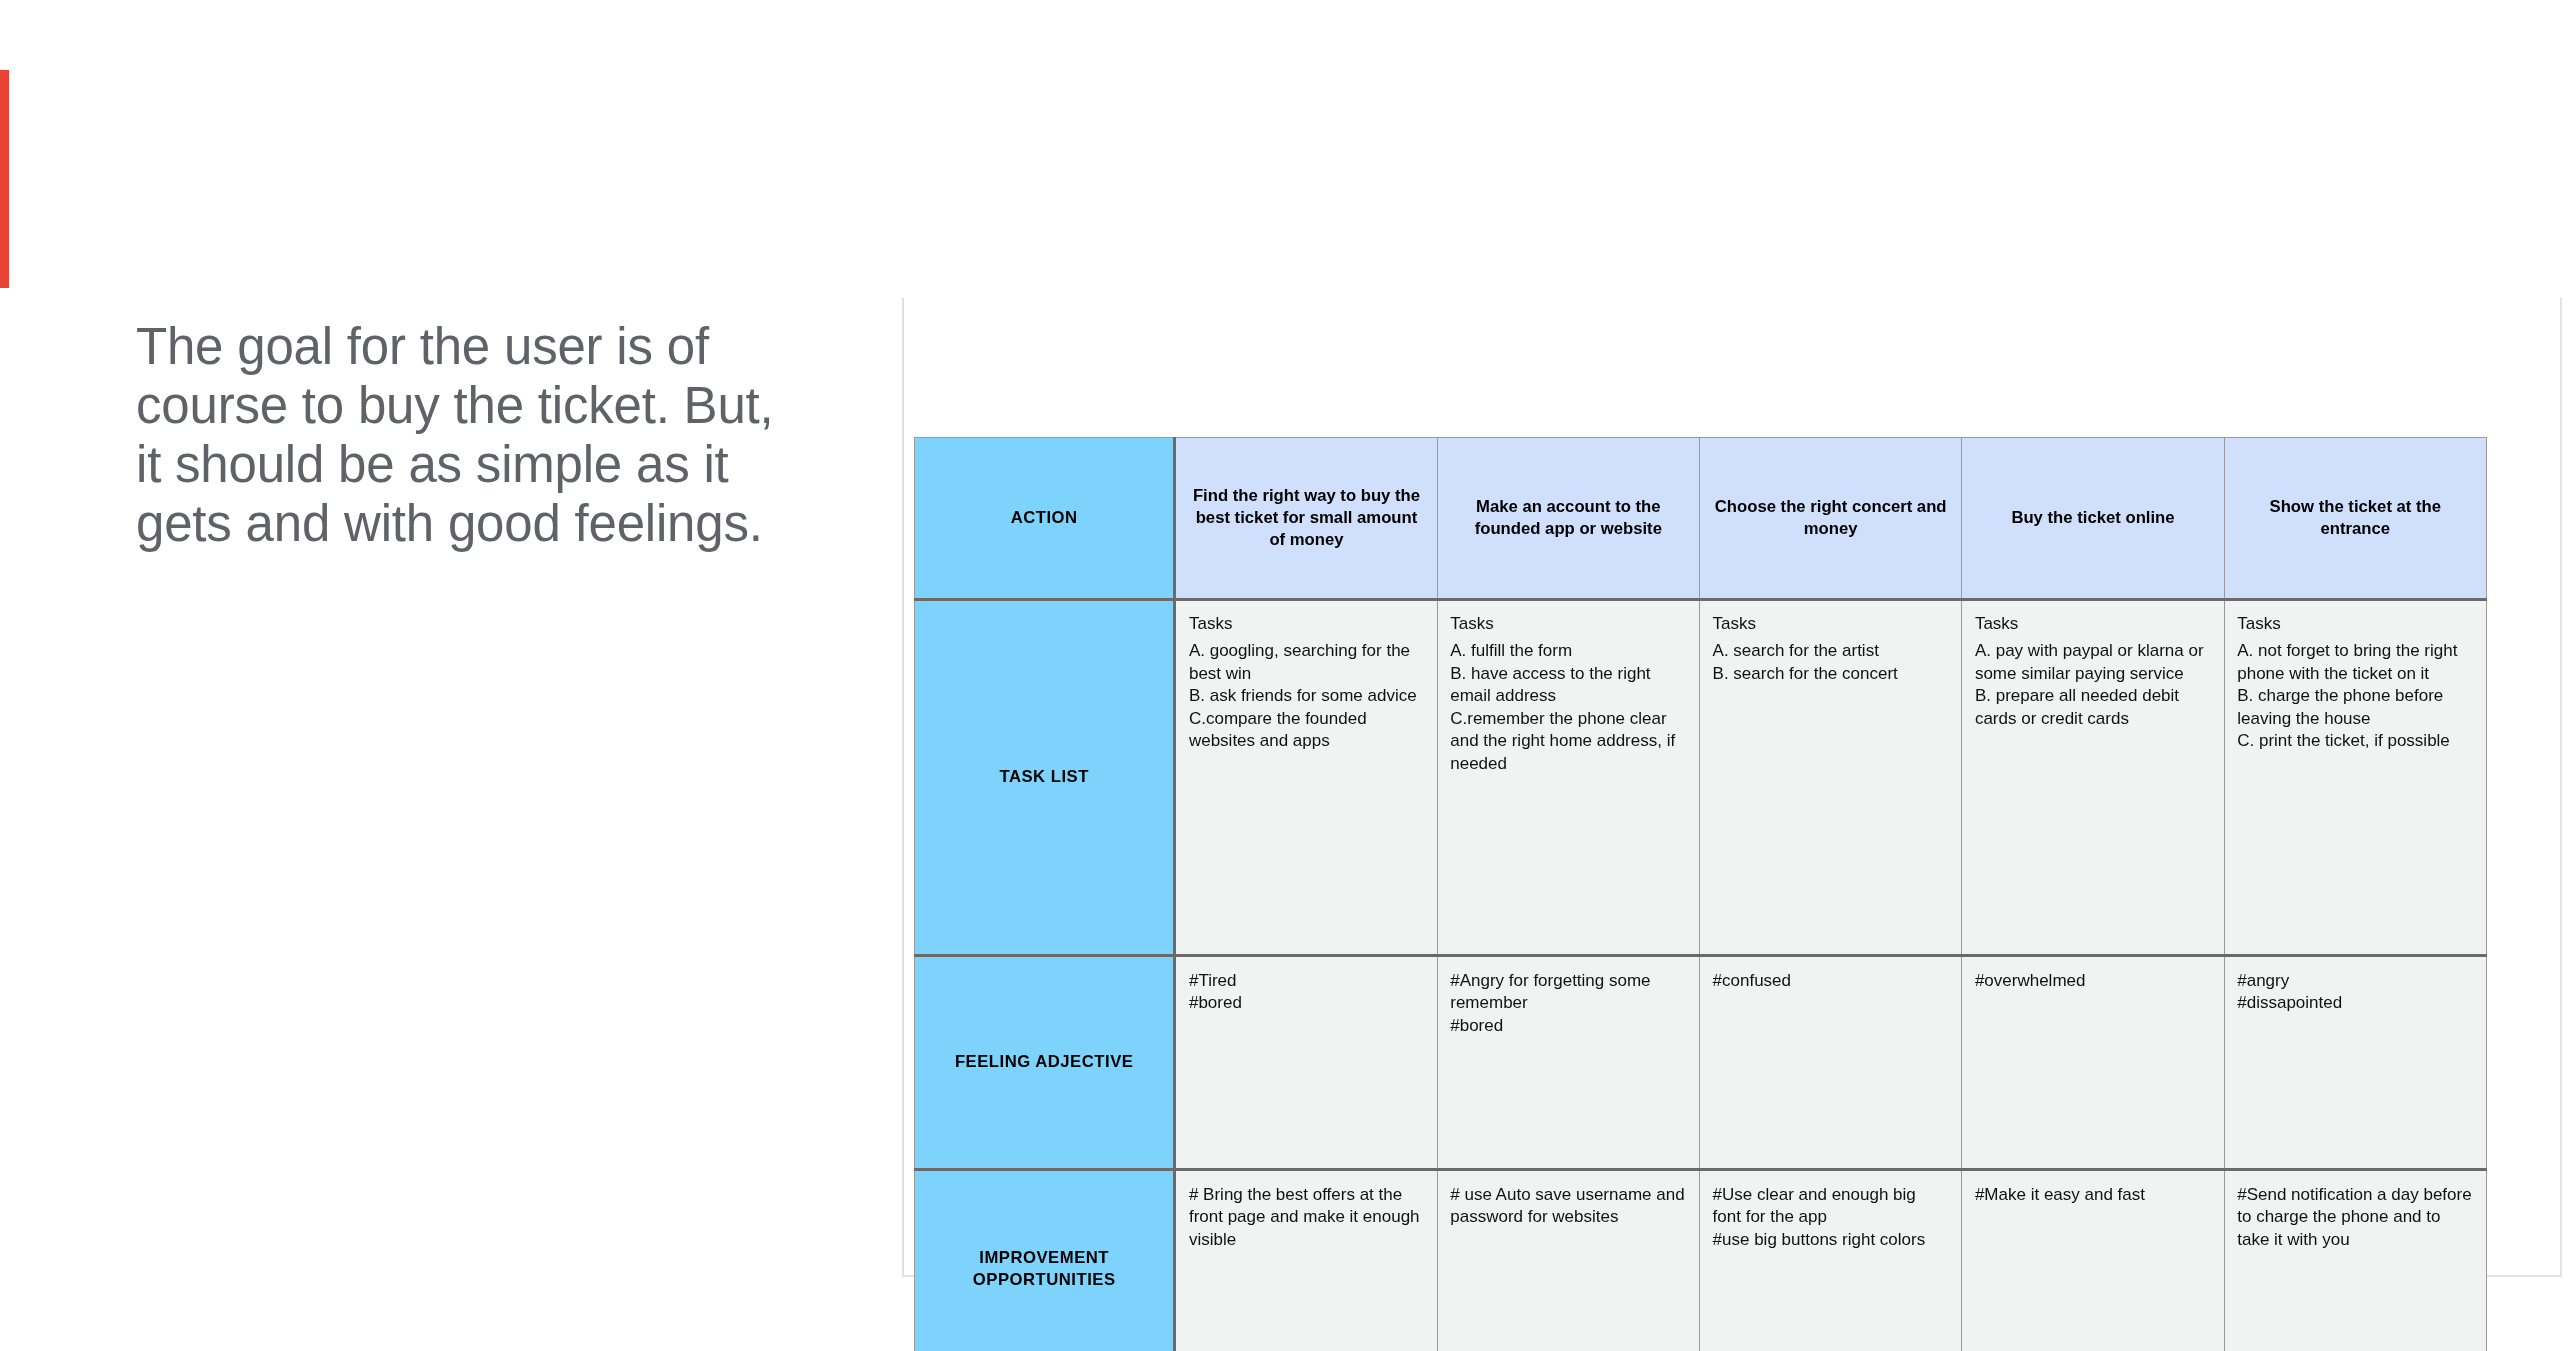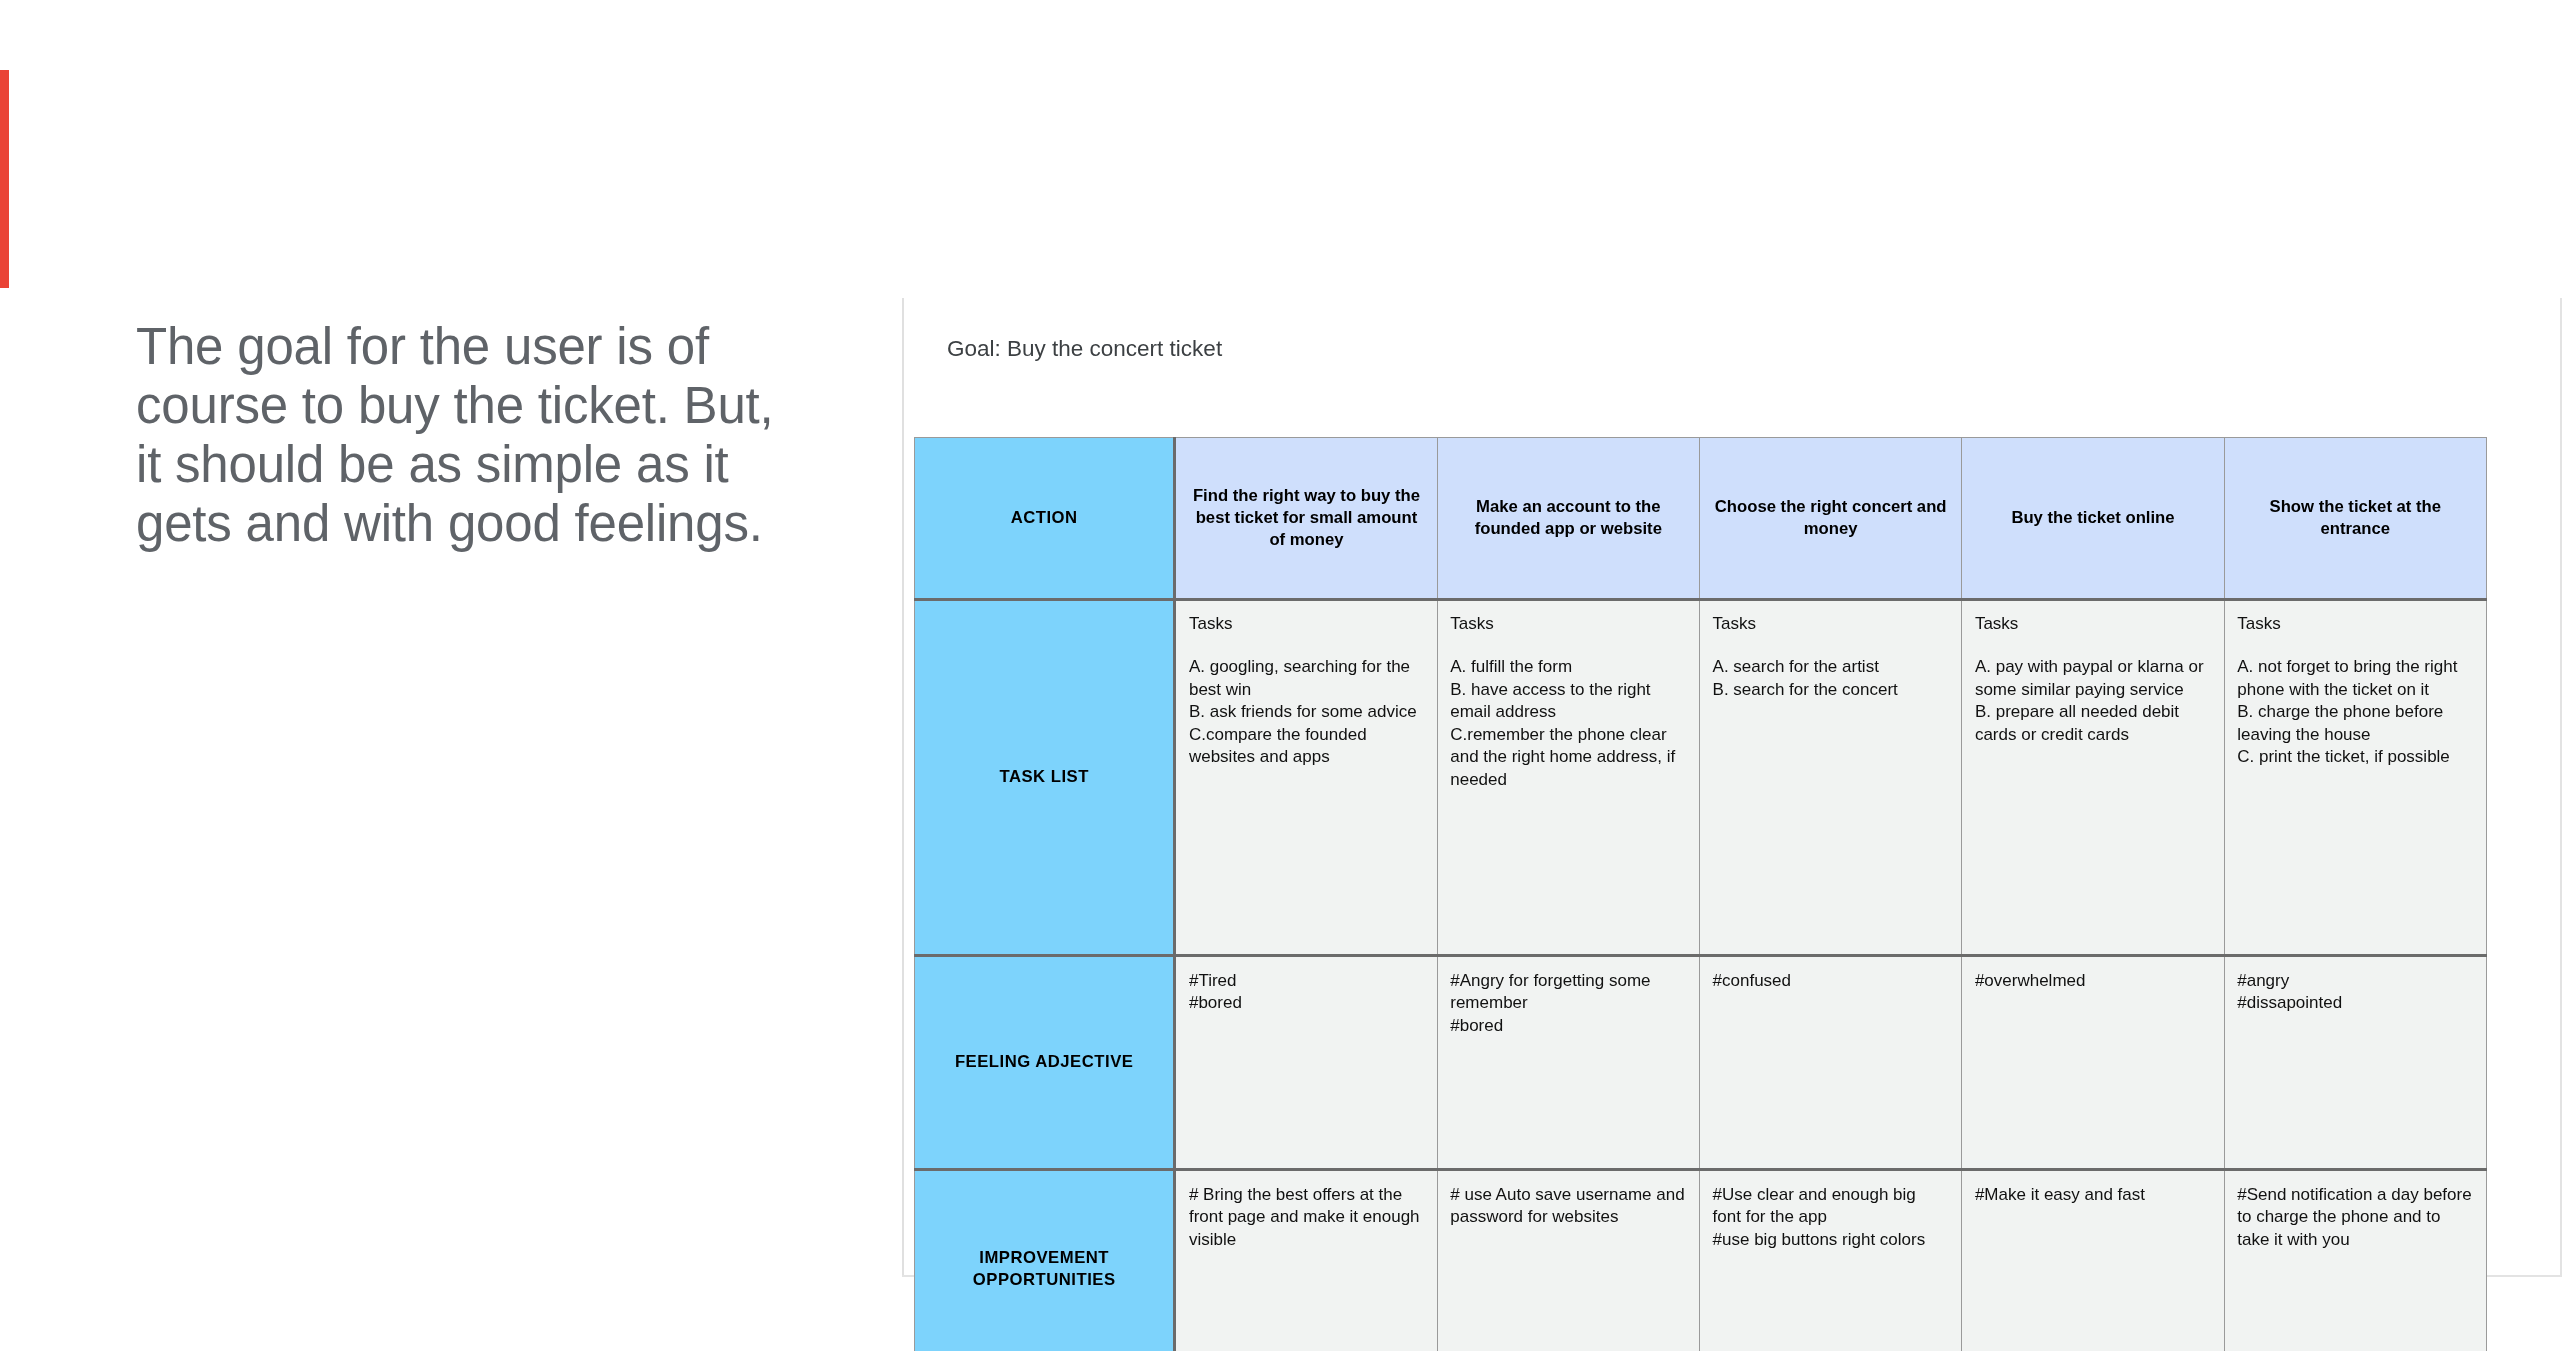--- a/index.html
+++ b/index.html
@@ -132,36 +132,35 @@
     color:#111;
     padding:12.6px 12.6px 12.6px 12.6px;
     white-space:pre-line;
   }
   tr.row-tasks td{height:328px; border-bottom:3.6px solid #6b6b6b;}
   tr.row-feel  td{height:186px; border-bottom:3.6px solid #6b6b6b;}
   tr.row-improve td{height:171px; border-bottom:2.7px solid #6b6b6b;}
 
   .tasks-head{
     display:block;
-    margin-bottom:20px;
+    margin-bottom:4px;
   }
 </style>
 </head>
 <body>
 
 <div class="accent-bar"></div>
 
 <div class="left-copy">The goal for the user is of course to buy the ticket. But, it should be as simple as it gets and with good feelings.</div>
 
 <div class="panel-divider"></div>
 <div class="panel-right-rule"></div>
 <div class="panel-bottom-rule"></div>
 
 <div class="board-head">
-  <div class="board-goal">Goal: Buy the concert ticket</div>
 </div>
 
 <table class="journey">
   <colgroup>
     <col class="c-label">
     <col class="c-step">
       <col class="c-step">
       <col class="c-step">
       <col class="c-step">
       <col class="c-step">

